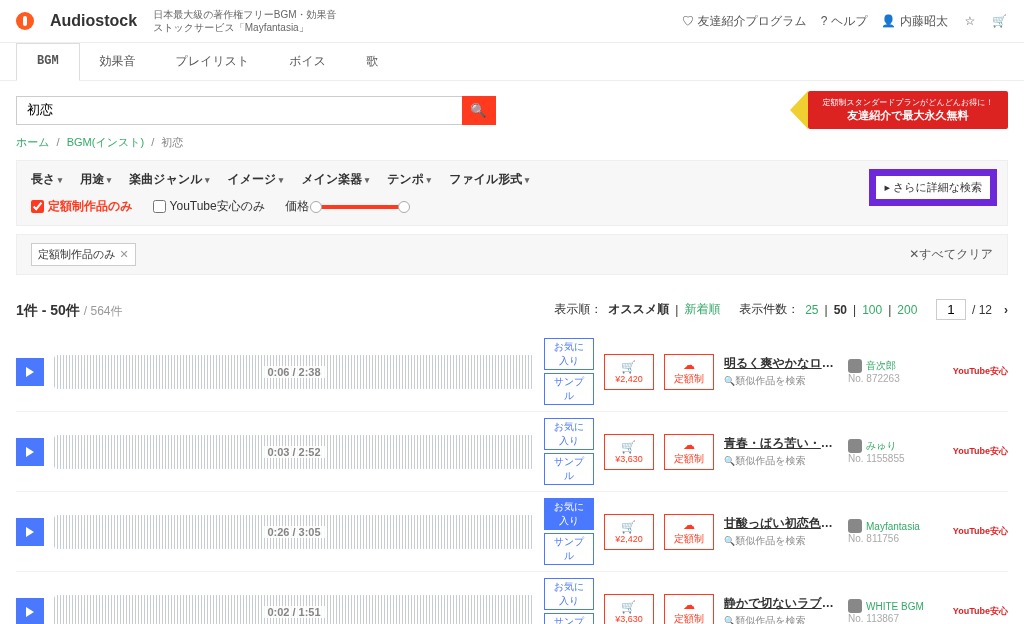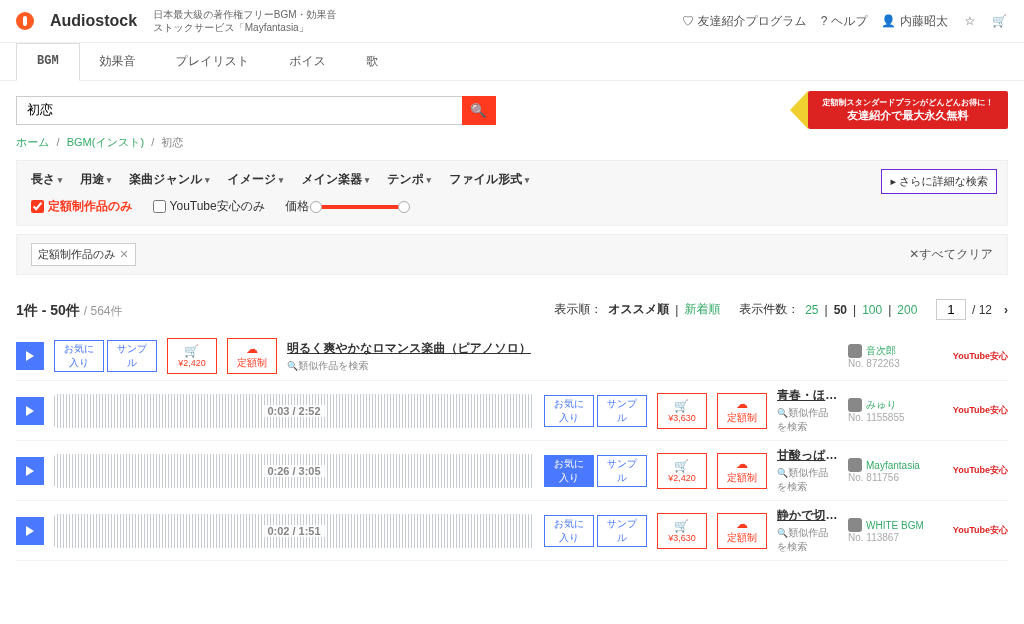--- a/index.html
+++ b/index.html
@@ -19,21 +19,21 @@
 .searchbox input { flex:1; border:1px solid #ccc; border-right:none; padding:6px 10px; font-size:13px; }
 .searchbox button { width:34px; background:#ff3a1f; border:none; color:#fff; cursor:pointer; }
 .promo { margin-left:auto; width:200px; height:38px; background:#d22; color:#fff; font-size:11px; display:flex; flex-direction:column; justify-content:center; align-items:center; border-radius:2px; font-weight:bold; position:relative; }
 .promo::before { content:""; position:absolute; left:-18px; top:0; width:18px; height:38px; background:#f0d030; clip-path: polygon(100% 0, 100% 100%, 0 50%); }
 .breadcrumb { padding: 0 16px 10px; font-size:11px; color:#888; }
 .breadcrumb a { color:#3a6; text-decoration:none; }
 .breadcrumb .sep { margin:0 4px; }
 .filters { background:#f7f7f7; border:1px solid #eee; margin: 0 16px; padding:10px 14px; position:relative; }
 .filters-row1 { display:flex; align-items:center; gap:18px; font-size:12px; font-weight:bold; }
 .filters-row1 .dd::after { content:" \25BE"; font-size:9px; color:#666; }
-.more-detail { position:absolute; right:10px; top:8px; background:#fff; border:1px solid #6d28d9; padding:4px 8px; font-size:11px; }
+.more-detail { position:absolute; right:10px; top:8px; background:#fff; border:7px solid #6d28d9; padding:4px 8px; font-size:11px; }
 .filters-row2 { display:flex; align-items:center; gap:20px; margin-top:10px; font-size:12px; }
 .cb { display:inline-flex; align-items:center; gap:4px; }
 .cb input { accent-color:#ff3a1f; }
 .cb.checked label { color:#ff3a1f; font-weight:bold; }
 .price-slider { display:flex; align-items:center; gap:6px; }
 .slider { width:90px; height:4px; background:#ff3a1f; border-radius:2px; position:relative; }
 .slider::before,.slider::after { content:""; width:10px; height:10px; border:1px solid #aaa; background:#fff; border-radius:50%; position:absolute; top:-4px; }
 .slider::before{ left:-5px;} .slider::after{ right:-5px;}
 .chipbar { margin: 8px 16px 0; background:#f7f7f7; border:1px solid #eee; padding:8px 14px; display:flex; align-items:center; }
 .chip { background:#fff; border:1px solid #ccc; padding:3px 6px; font-size:11px; display:inline-flex; align-items:center; gap:4px; }
@@ -48,21 +48,21 @@
 .pageinput { width:30px; text-align:center; border:1px solid #ccc; padding:2px; }
 .tracklist { padding: 4px 16px; }
 .track { display:flex; align-items:center; gap:10px; padding: 6px 0; border-bottom:1px solid #f2f2f2; }
 .play { width:28px; height:28px; background:#4a78ff; display:flex; align-items:center; justify-content:center; color:#fff; }
 .play::after { content:""; border-left:8px solid #fff; border-top:5px solid transparent; border-bottom:5px solid transparent; }
 .wave { flex:0 0 480px; height:34px; background:
   repeating-linear-gradient(90deg, #b8c0c8 0 1px, transparent 1px 3px);
   -webkit-mask: linear-gradient(#000,#000);
   display:flex; align-items:center; justify-content:center; position:relative; border-radius:3px; opacity:.8; }
 .wave .time { position:absolute; background:rgba(255,255,255,.85); padding:0 4px; font-size:11px; color:#666; font-weight:bold; }
-.btncol { display:flex; gap:3px; }
+.btncol { display:flex; flex-direction:column; gap:3px; }
 .minibtn { border:1px solid #4a78ff; color:#4a78ff; background:#fff; font-size:10px; padding:1px 4px; width:50px; text-align:center; }
 .minibtn.fill { background:#4a78ff; color:#fff; }
 .pricebox { border:1px solid #ff3a1f; width:50px; height:36px; display:flex; flex-direction:column; align-items:center; justify-content:center; font-size:9px; color:#ff3a1f; }
 .pricebox .cart { font-size:12px; }
 .planbox { border:1px solid #ff3a1f; width:50px; height:36px; display:flex; flex-direction:column; align-items:center; justify-content:center; font-size:10px; color:#ff3a1f; }
 .planbox .cloud { font-size:12px; }
 .titlecol { flex:1; min-width:0; }
 .titlecol .ttl { font-size:12px; font-weight:bold; text-decoration:underline; white-space:nowrap; overflow:hidden; text-overflow:ellipsis; }
 .titlecol .sim { font-size:10px; color:#888; margin-top:2px; }
 .titlecol .sim::before { content:"\1F50D "; font-size:9px; }
@@ -100,21 +100,21 @@
   <div class="tab">ボイス</div>
   <div class="tab">歌</div>
 </div>
 
 <div class="searchbar-row">
   <div class="searchbox">
     <input value="初恋" style="">
     <button>🔍</button>
   </div>
   <div class="promo">
-    <div style="font-size:8px;font-weight:bold">定額制スタンダードプランがどんどんお得に！</div>
+    <div style="font-size:8px;font-weight:normal">定額制スタンダードプランがどんどんお得に！</div>
     <div>友達紹介で最大永久無料</div>
   </div>
 </div>
 
 <div class="breadcrumb">
   <a>ホーム</a>
   <span class="sep">/</span>
   <a>BGM(インスト)</a>
   <span class="sep">/</span>
   <span>初恋</span>
@@ -171,20 +171,23 @@
     &nbsp;&nbsp;
     <input class="pageinput" value="1" style="">
     <span>/ 12</span>
     <span style="font-weight:bold;margin-left:6px;">›</span>
   </div>
 </div>
 
 <div class="tracklist" id="tracklist">
     <div class="track">
       <div class="play"></div>
+      <div class="wave">
+        <span class="time">0:06 / 2:38</span>
+      </div>
       <div class="btncol">
         <div class="minibtn ">お気に入り</div>
         <div class="minibtn">サンプル</div>
       </div>
       <div class="pricebox">
         <span class="cart">🛒</span>
         <span>¥2,420</span>
       </div>
       <div class="planbox">
         <span class="cloud">☁</span>

